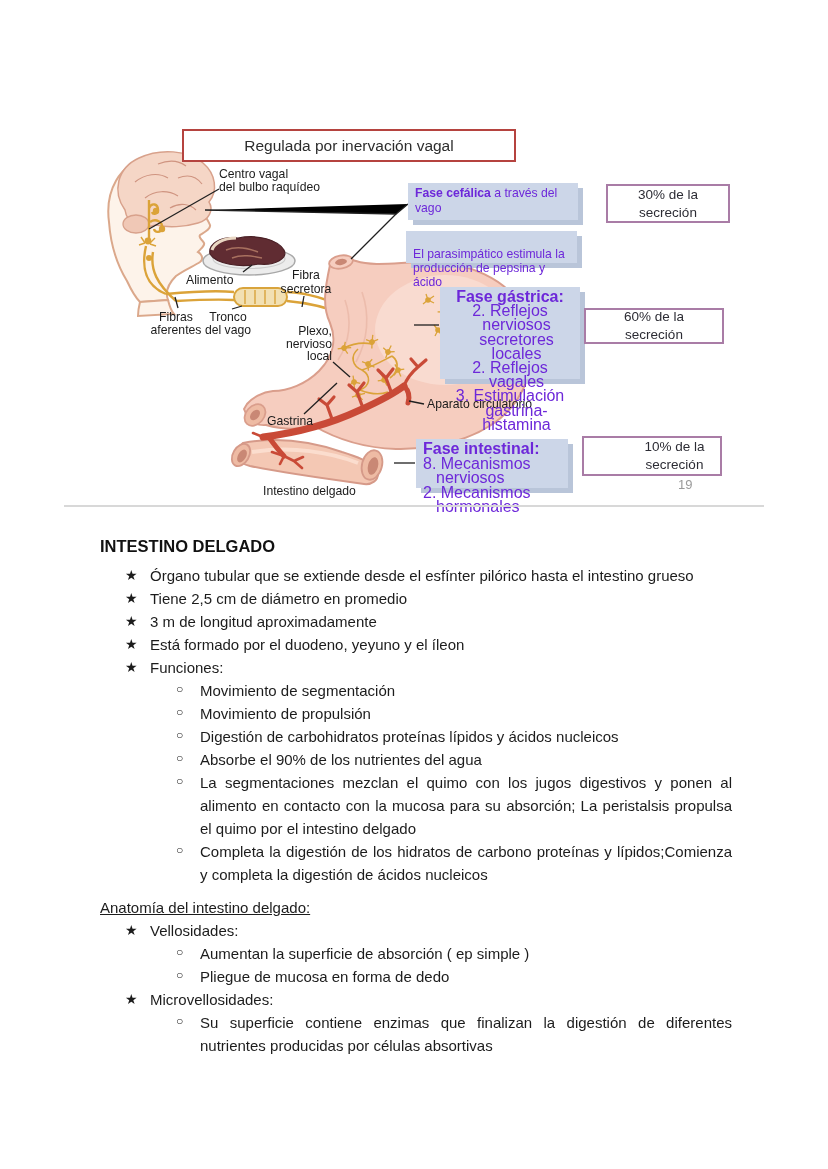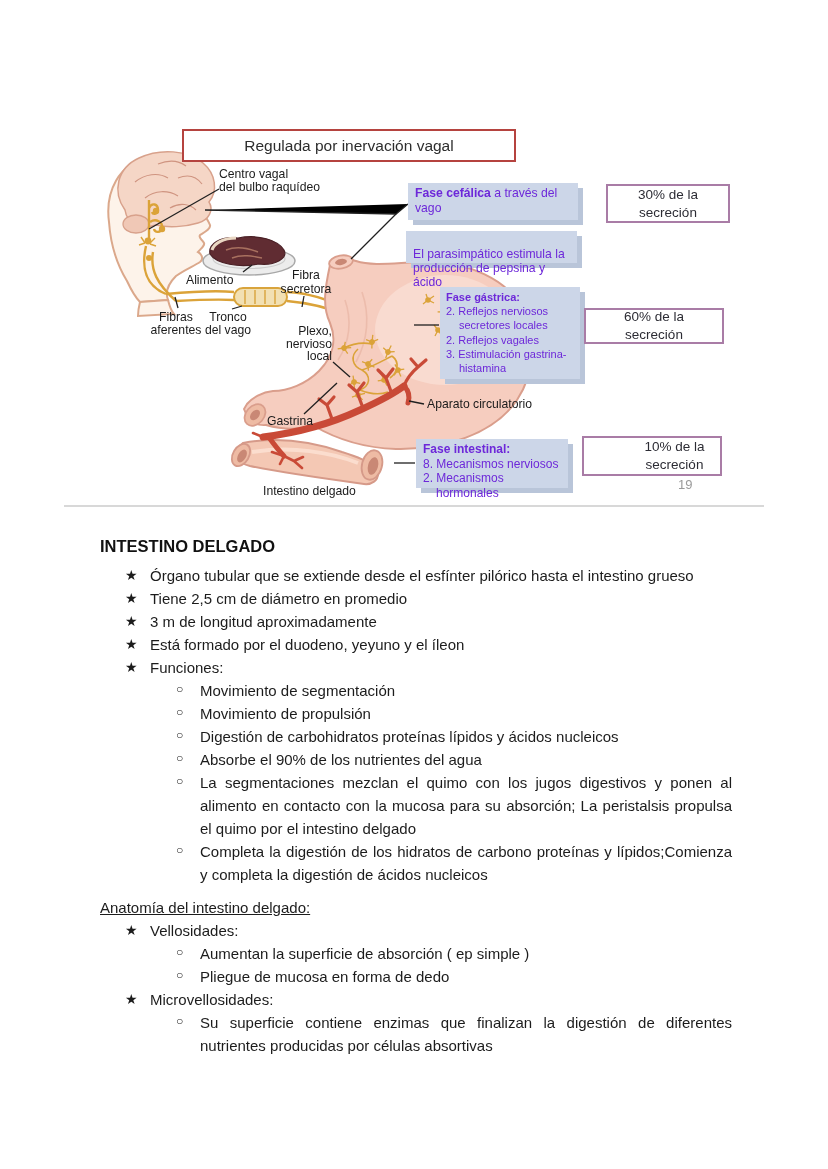--- a/index.html
+++ b/index.html
@@ -8,22 +8,22 @@
 
   .abs { position:absolute; box-sizing:border-box; }
 
   
   .title-box { left:182px; top:107px; width:334px; height:33px; border:2px solid #b5433f;
     display:flex; align-items:center; justify-content:center; font-size:15.5px; color:#2d2d2d; background:#fff;margin-top:22px; }
   .bluebox { background:#ccd6e8; box-shadow:5px 5px 0 0 #b9c5d9; color:#6d28d9;
     font-size:12.2px; line-height:15.2px; padding:3px 7px; }
   #box-cefalica { left:408px; top:183px; width:170px; height:37px; }
   #box-para { left:406px; top:231px; width:171px; height:32px; line-height:14px; padding:16px 7px; }
-  #box-gastrica { left:440px; top:287px; width:140px; height:92px; font-size:11px; line-height:14.2px; padding:3px 6px; }
-  #box-intestinal { left:416px; top:439px; width:152px; height:49px; font-size:12px; line-height:14.5px; padding:3px 7px; }
+  #box-gastrica { left:440px; top:287px; width:140px; height:92px; font-size:16px; line-height:14.2px; padding:3px 6px;text-align:center; }
+  #box-intestinal { left:416px; top:439px; width:152px; height:49px; font-size:16px; line-height:14.5px; padding:3px 7px; }
   .li { padding-left:13px; text-indent:-13px; }
   .pctbox { border:2px solid #a97ca6; background:#fff; display:flex; flex-direction:column;
     align-items:center; justify-content:center; font-size:13.5px; line-height:18px; color:#2c2c34; }
   #pct30 { left:582px; top:184px; width:124px; height:39px;margin-left:24px; }
   #pct60 { left:584px; top:308px; width:140px; height:36px; }
   #pct10 { left:582px; top:436px; width:140px; height:40px;padding-left:45px; }
   .pagenum { left:678px; top:477px; font-size:13px; color:#9a9a9a; }
   .divider { left:64px; top:505px; width:700px; height:0; border-top:2px solid #d8d8d8; }
 
   

